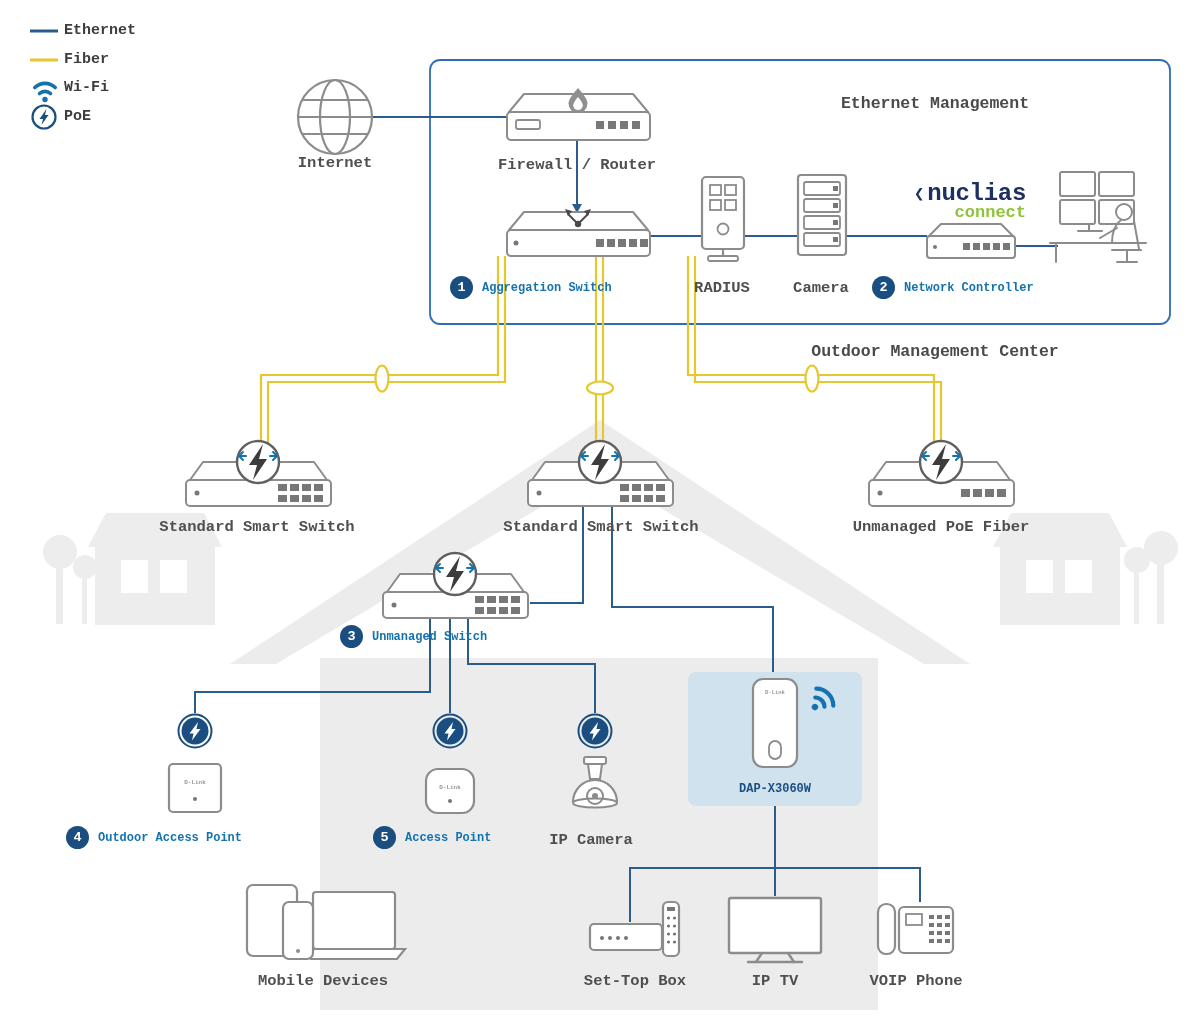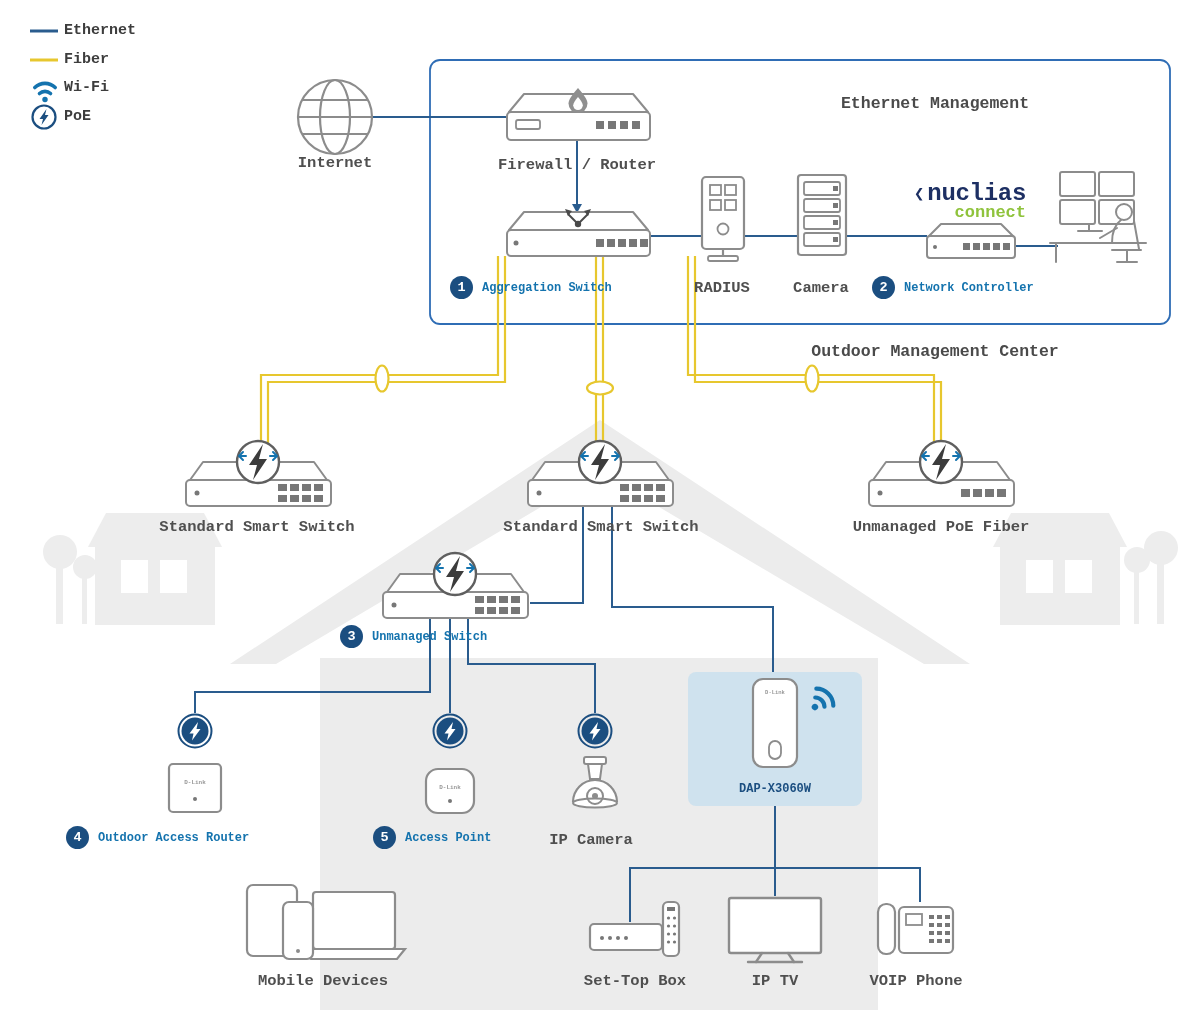--- a/index.html
+++ b/index.html
@@ -392,21 +392,21 @@
 <div class="blue-row" style="left:872px;top:276px">
   <span class="step-badge">2</span>
   <span class="blue-label">Network Controller</span>
 </div>
 <div class="blue-row" style="left:340px;top:625px">
   <span class="step-badge">3</span>
   <span class="blue-label">Unmanaged Switch</span>
 </div>
 <div class="blue-row" style="left:66px;top:826px">
   <span class="step-badge">4</span>
-  <span class="blue-label">Outdoor Access Router</span>
+  <span class="blue-label">Outdoor Access Point</span>
 </div>
 <div class="blue-row" style="left:373px;top:826px">
   <span class="step-badge">5</span>
   <span class="blue-label">Access Point</span>
 </div>
 
 <div class="nuclias">
   <div class="nuc-line">
     <span class="nuc-mark">❮</span>
     <span class="nuc-name">nuclias</span>

